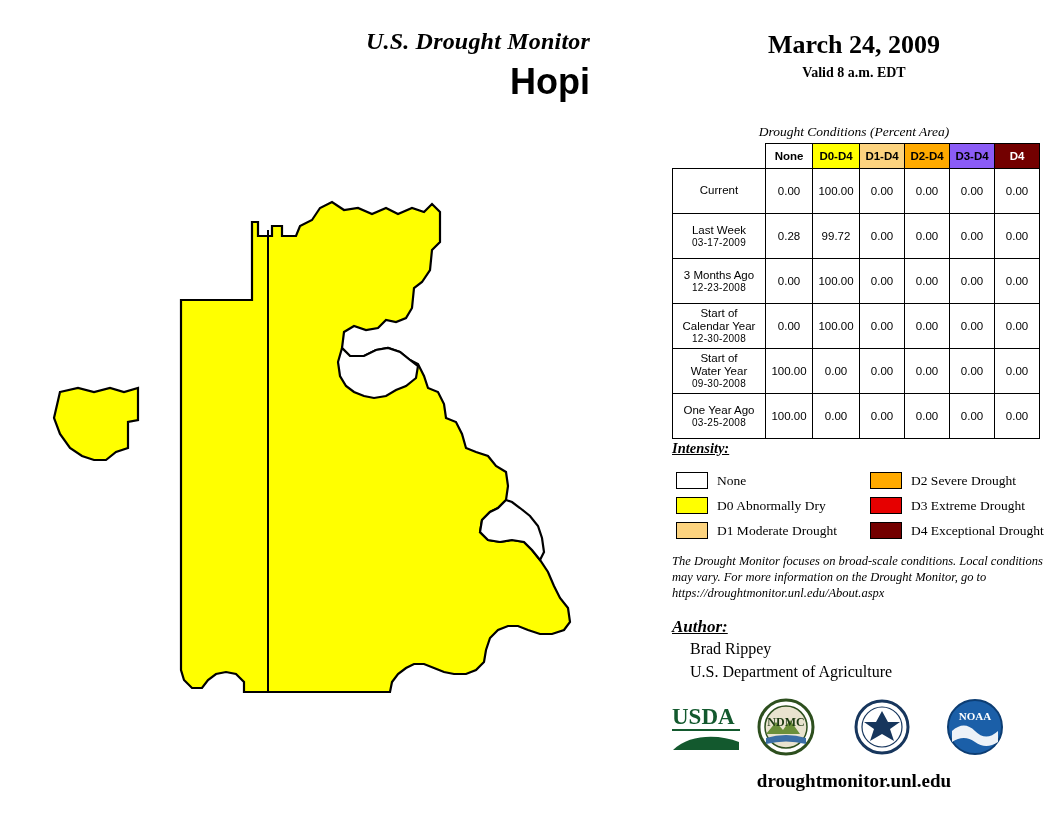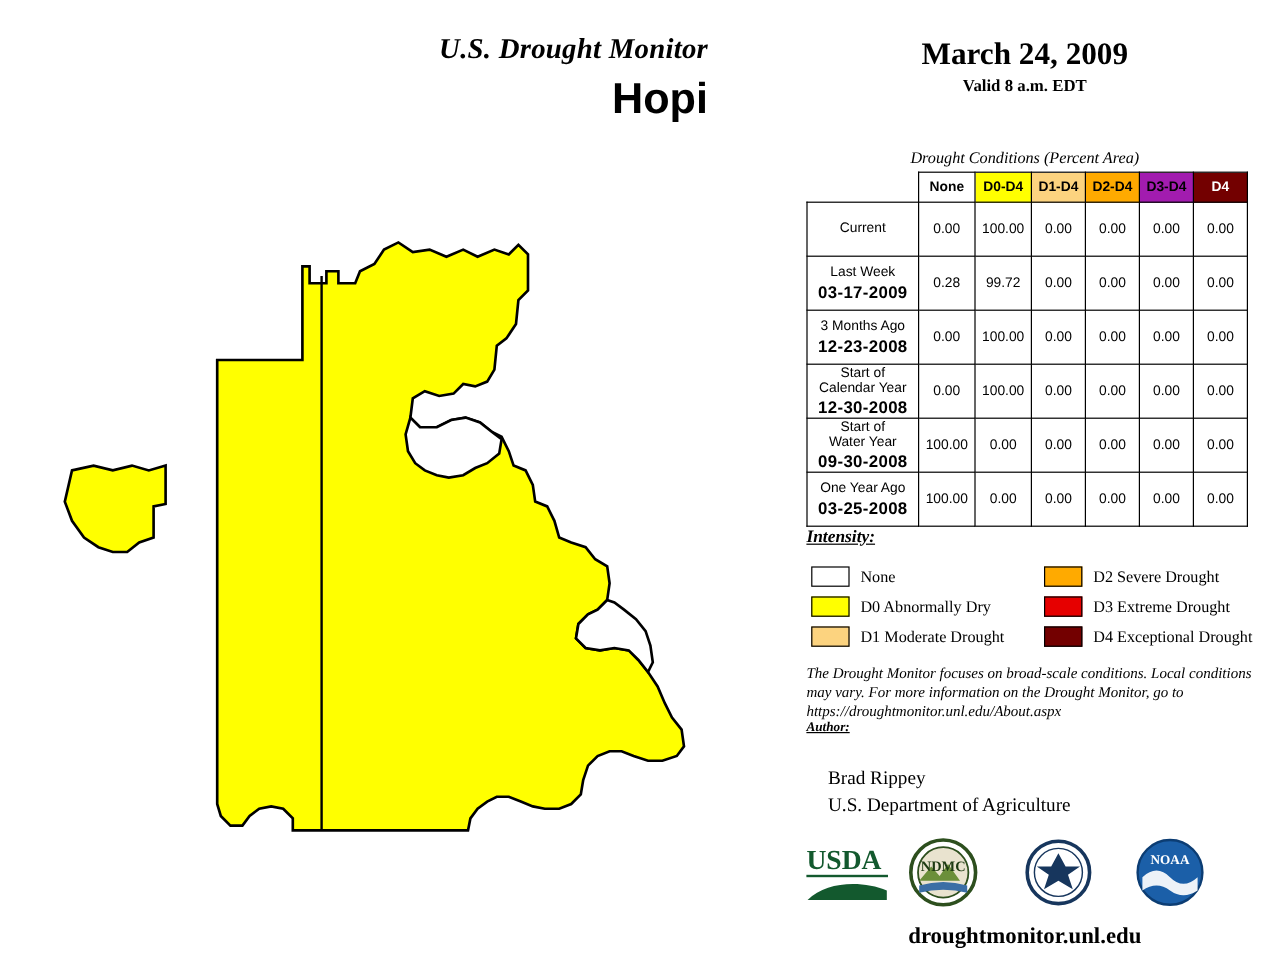--- a/index.html
+++ b/index.html
@@ -94,33 +94,33 @@
   #cond-table thead th {
     height: 24px;
     font-weight: bold;
     font-size: 11.5px;
   }
   .hcorner { border: none !important; width: 92px; }
   .hnone { width: 46px; background: #ffffff; }
   .hd0   { width: 46px; background: #ffff00; }
   .hd1   { width: 44px; background: #fcd37f; }
   .hd2   { width: 44px; background: #ffaa00; }
-  .hd3   { width: 44px; background: #a21caf; }
+  .hd3   { width: 44px; background: #8b5cf6; }
   .hd4   { width: 44px; background: #730000; color: #ffffff; }
   .rowlabel {
     width: 92px;
     font-weight: bold;
     font-size: 11.5px;
     line-height: 1.15;
     padding: 3px 2px;
   }
   .rowlabel .sub {
     display: block;
-    font-size: 14px;
-    font-weight: bold;
+    font-size: 10px;
+    font-weight: normal;
     letter-spacing: 0.3px;
     text-align: center;
   }
   #cond-table tbody tr { height: 45px; }
   #cond-table tbody td.val { font-size: 11.5px; }
 
   
   #intensity-head {
     position: absolute;
     left: 672px;
@@ -161,25 +161,25 @@
     font-family: "Liberation Serif", serif;
     font-style: italic;
     font-size: 12.5px;
     line-height: 1.28;
   }
 
   
   #author-head {
     position: absolute;
     left: 672px;
-    top: 600px;
-    font-family: "Liberation Serif", serif;
-    font-style: italic;
-    font-weight: bold;
-    font-size: 11px;
+    top: 617px;
+    font-family: "Liberation Serif", serif;
+    font-style: italic;
+    font-weight: bold;
+    font-size: 17px;
     text-decoration: underline;
   }
   #author-lines {
     position: absolute;
     left: 672px;
     top: 637px;
     font-family: "Liberation Serif", serif;
     font-size: 16px;
     line-height: 1.45;
     margin-left: 18px;

